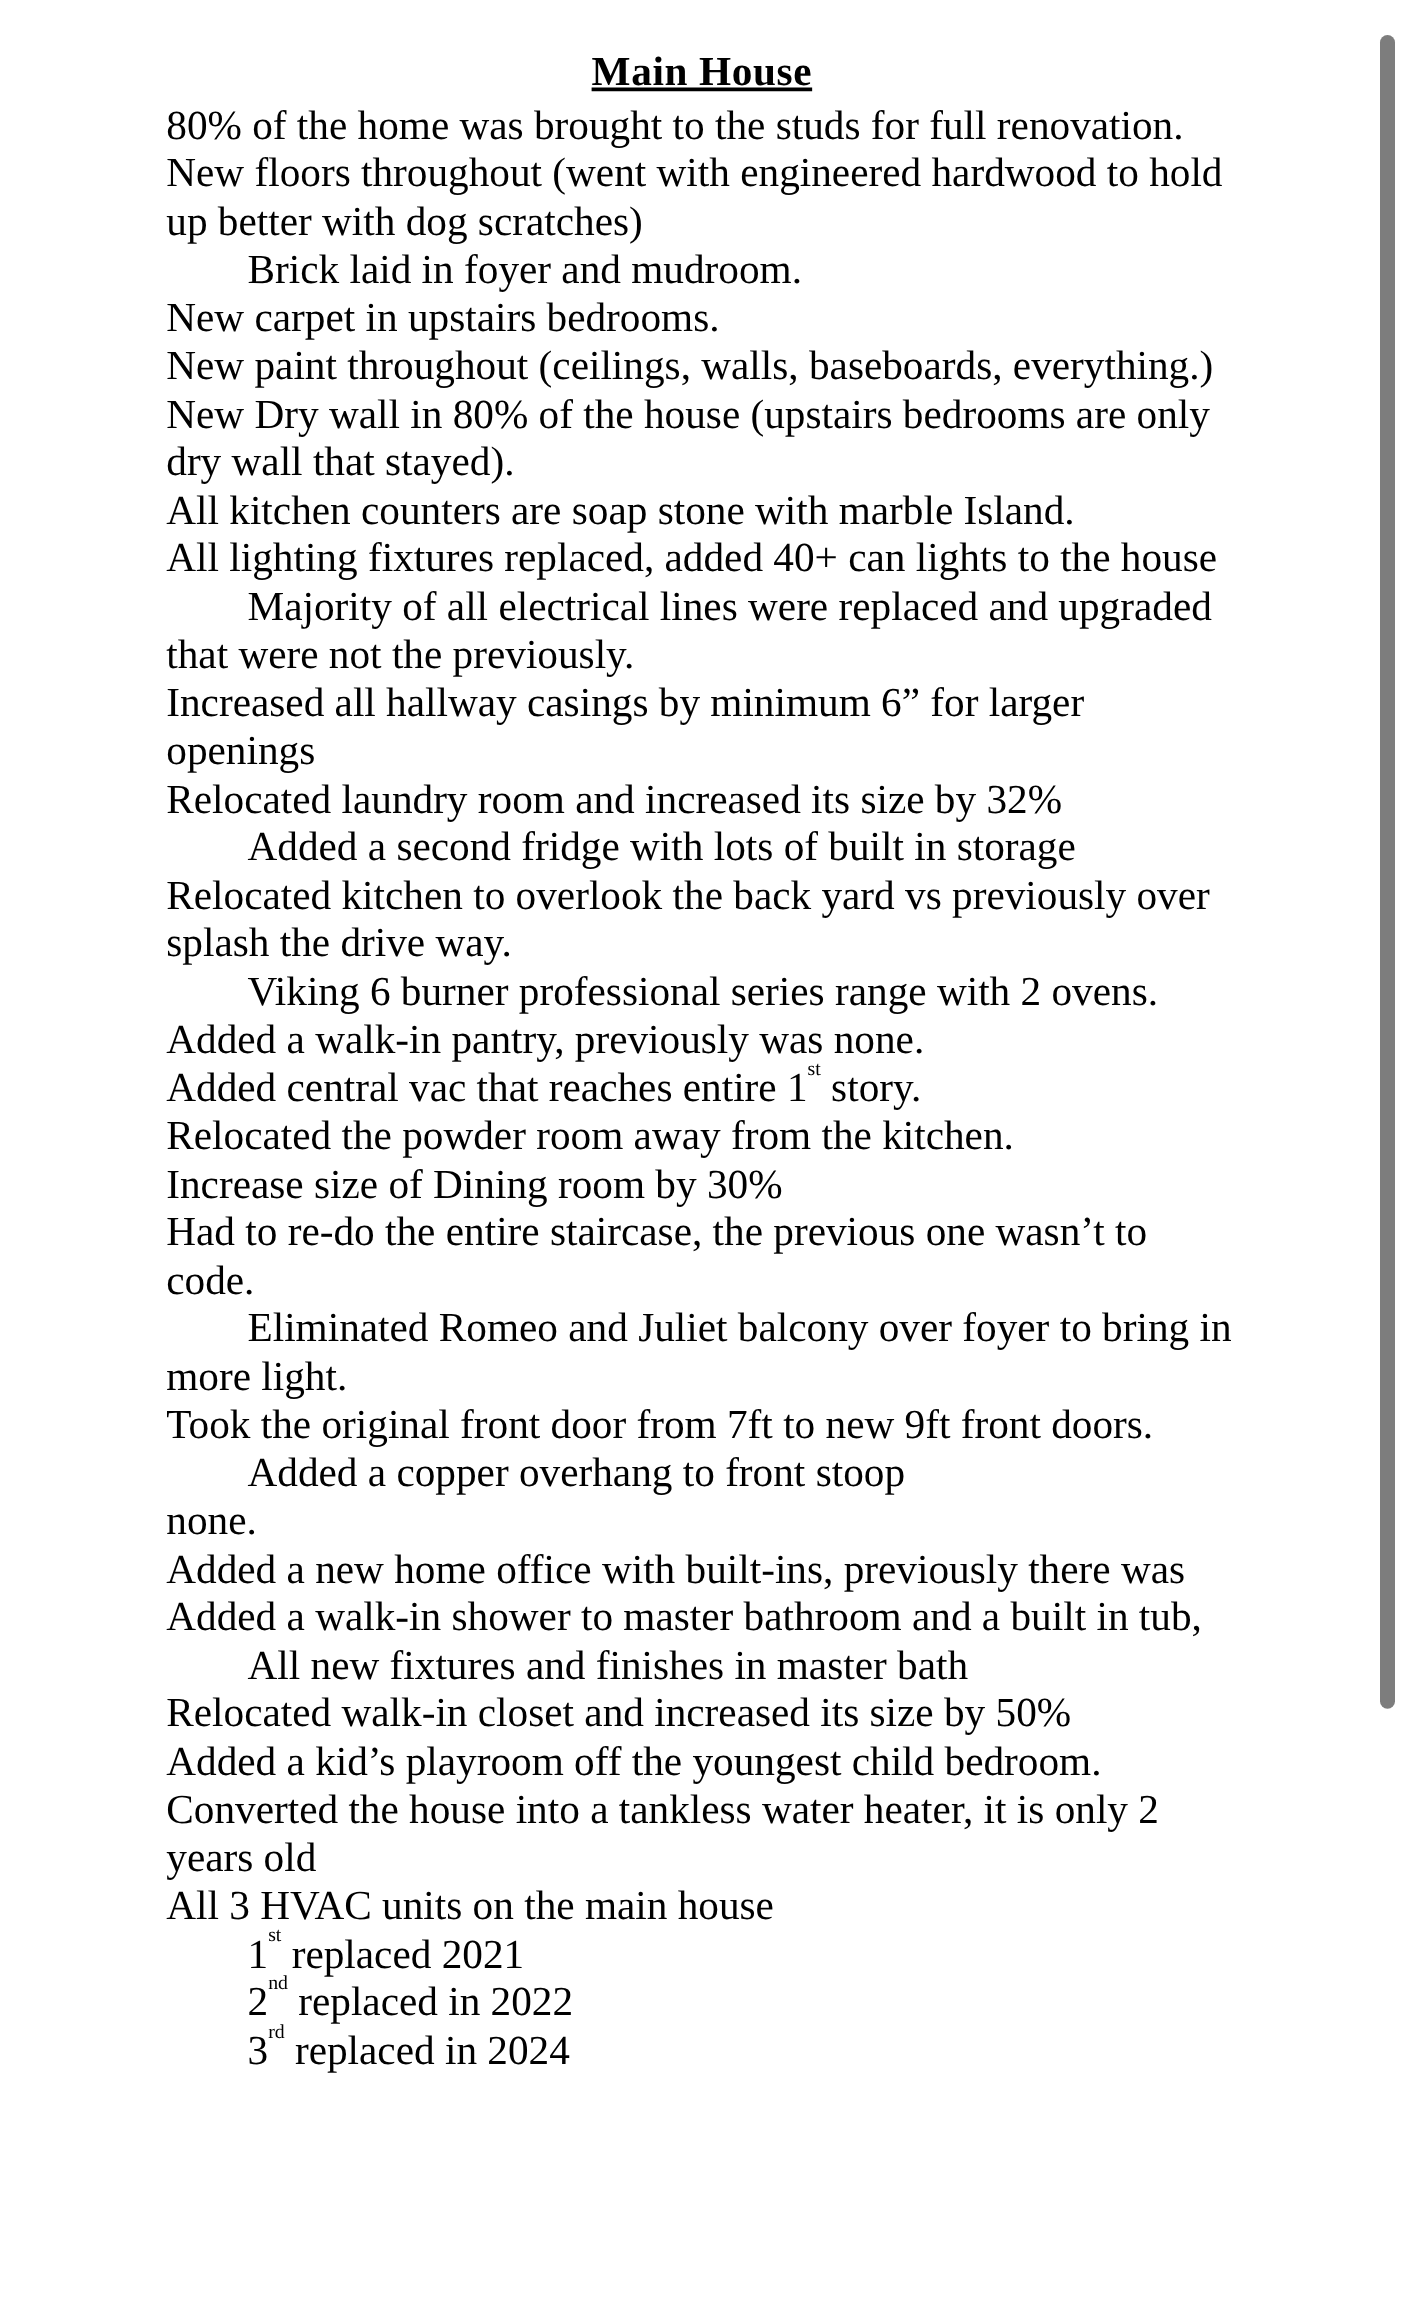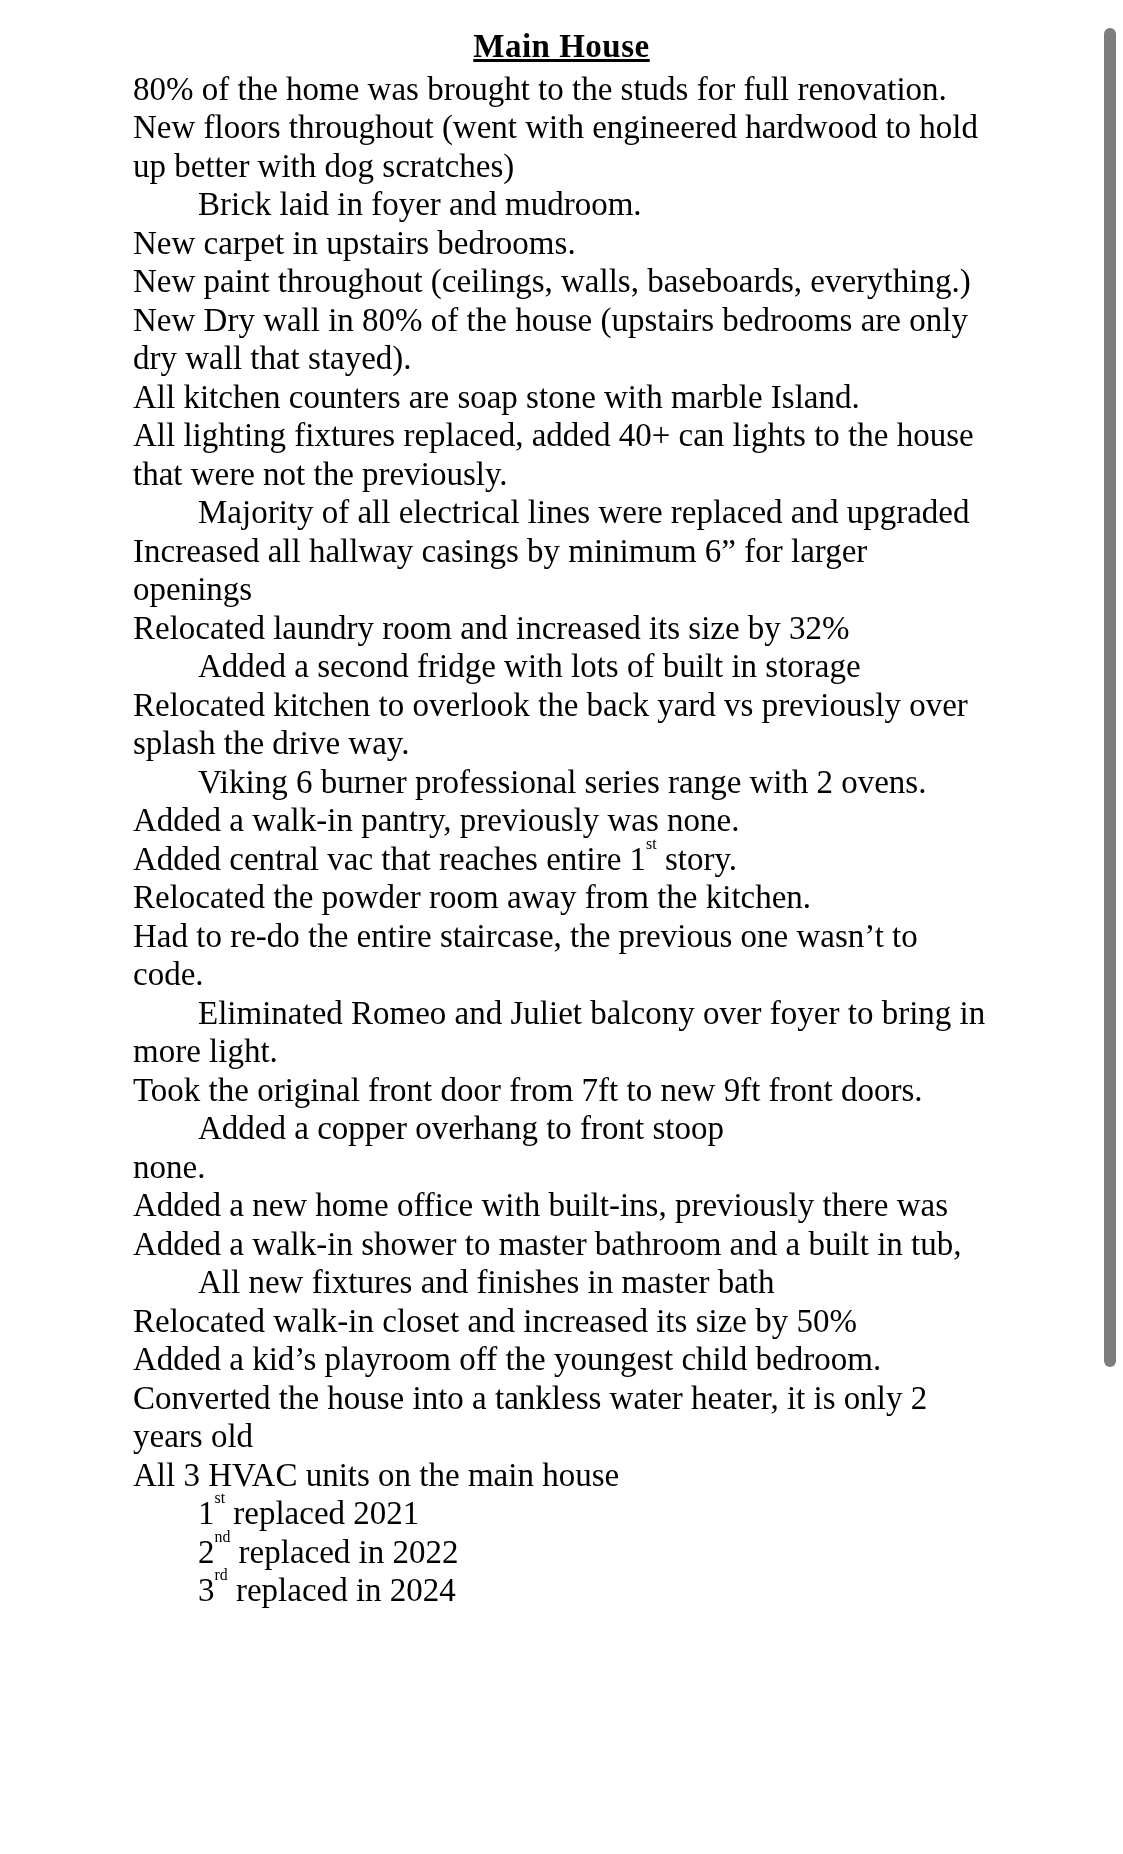--- a/index.html
+++ b/index.html
@@ -16,21 +16,21 @@
     font-family: "Liberation Serif", "DejaVu Serif", serif;
     color: #000000;
   }
   .doc {
     position: absolute;
     left: 133px;
     top: 27px;
     width: 857px;
   }
   .title {
-    margin: 0 0 4px 0;
+    margin: 12px 0 4px 0;
     font-size: 33px;
     line-height: 38.5px;
     font-weight: bold;
     text-decoration: underline;
     text-align: center;
     letter-spacing: 0.5px;
   }
   .line {
     font-size: 33px;
     line-height: 38.5px;
@@ -65,32 +65,33 @@
         <div class="line">80% of the home was brought to the studs for full renovation.</div>
         <div class="line">New floors throughout (went with engineered hardwood to hold</div>
         <div class="line">up better with dog scratches)</div>
         <div class="line indent">Brick laid in foyer and mudroom.</div>
         <div class="line">New carpet in upstairs bedrooms.</div>
         <div class="line">New paint throughout (ceilings, walls, baseboards, everything.)</div>
         <div class="line">New Dry wall in 80% of the house (upstairs bedrooms are only</div>
         <div class="line">dry wall that stayed).</div>
         <div class="line">All kitchen counters are soap stone with marble Island.</div>
         <div class="line">All lighting fixtures replaced, added 40+ can lights to the house</div>
+        <div class="line indent">Majority of all electrical lines were replaced and upgraded</div>
         <div class="line">that were not the previously.</div>
-        <div class="line indent">Majority of all electrical lines were replaced and upgraded</div>
         <div class="line">Increased all hallway casings by minimum 6” for larger</div>
         <div class="line">openings</div>
         <div class="line">Relocated laundry room and increased its size by 32%</div>
         <div class="line indent">Added a second fridge with lots of built in storage</div>
         <div class="line">Relocated kitchen to overlook the back yard vs previously over</div>
         <div class="line">splash the drive way.</div>
         <div class="line indent">Viking 6 burner professional series range with 2 ovens.</div>
         <div class="line">Added a walk-in pantry, previously was none.</div>
         <div class="line">Added central vac that reaches entire 1<sup>st</sup> story.</div>
         <div class="line">Relocated the powder room away from the kitchen.</div>
+        <div class="line">Increase size of Dining room by 30%</div>
         <div class="line">Had to re-do the entire staircase, the previous one wasn’t to</div>
         <div class="line">code.</div>
         <div class="line indent">Eliminated Romeo and Juliet balcony over foyer to bring in</div>
         <div class="line">more light.</div>
         <div class="line">Took the original front door from 7ft to new 9ft front doors.</div>
         <div class="line indent">Added a copper overhang to front stoop</div>
         <div class="line">none.</div>
         <div class="line">Added a new home office with built-ins, previously there was</div>
         <div class="line">Added a walk-in shower to master bathroom and a built in tub,</div>
         <div class="line indent">All new fixtures and finishes in master bath</div>

